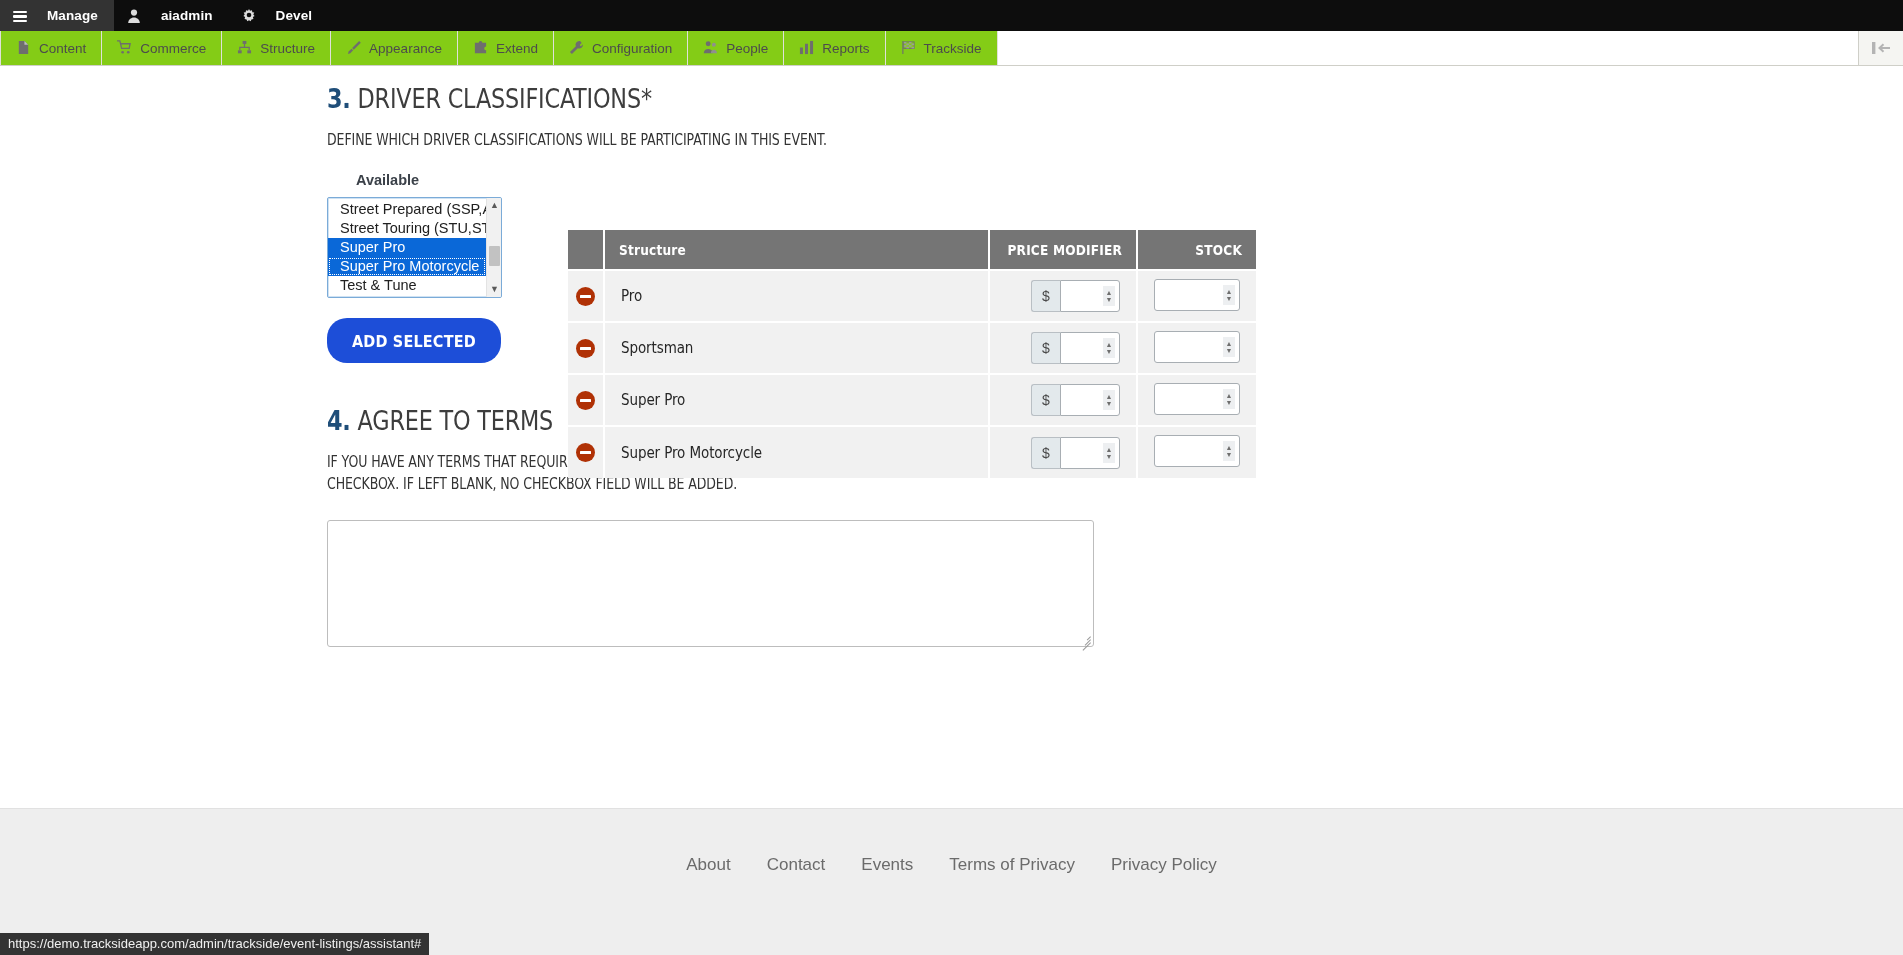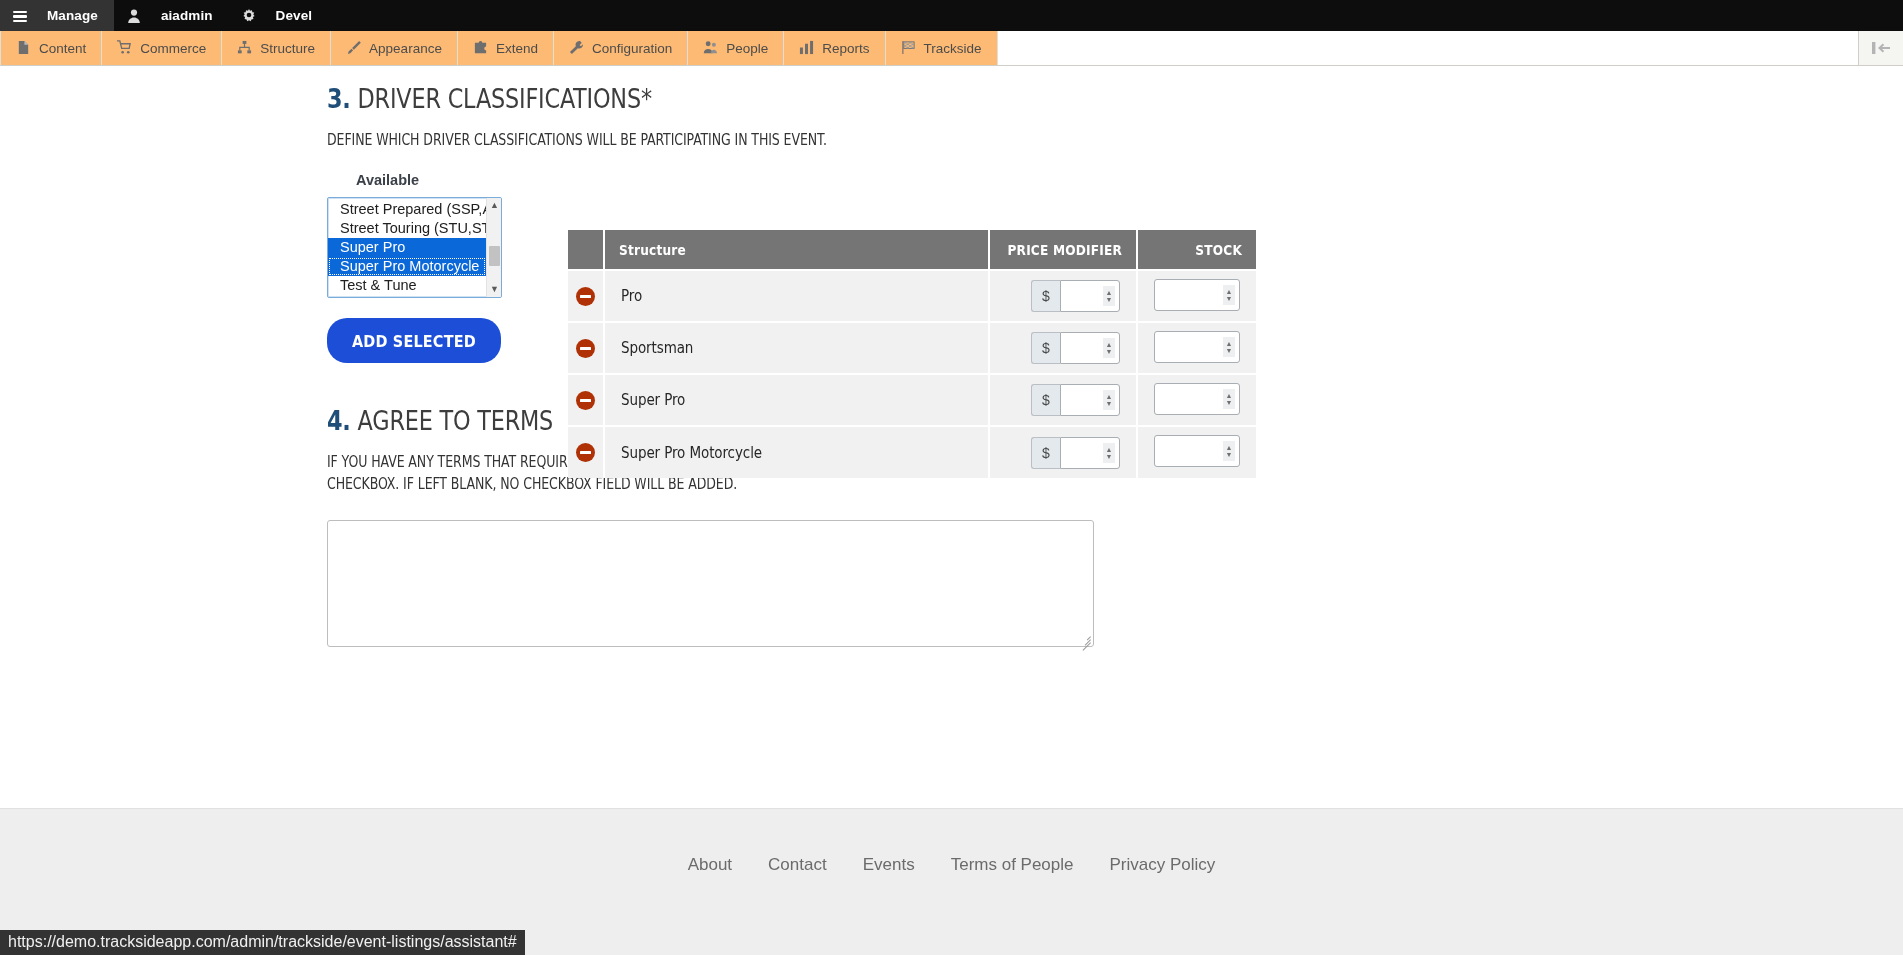--- a/index.html
+++ b/index.html
@@ -32,21 +32,21 @@
   .tb-icon { display: inline-block; width: 16px; height: 16px; position: relative; flex: none; }
 
   
   .ic-hamburger i { position: absolute; left: 1px; width: 14px; height: 2.6px; background: #fff; border-radius: 1px; }
   .ic-hamburger i:nth-child(1) { top: 3px; }
   .ic-hamburger i:nth-child(2) { top: 7.5px; }
   .ic-hamburger i:nth-child(3) { top: 12px; }
 
   #admin-toolbar-tray {
     height: 35px;
-    background: #fdba74;
+    background: #84cc16;
     border-bottom: 1px solid #cfcfc8;
     display: flex; align-items: stretch;
     position: relative;
   }
   .tray-item {
     display: flex; align-items: center; gap: 7px;
     padding: 0 15px;
     font-size: 13.5px;
     color: #4c4c4c;
     border-right: 1px solid #e0e0da;
@@ -349,21 +349,21 @@
     text-decoration: none;
     cursor: pointer;
   }
 
   
   #status-bar {
     position: absolute;
     left: 0; bottom: 0;
     background: #333333;
     color: #f0f0f0;
-    font-size: 16px;
+    font-size: 13px;
     padding: 3px 8px 4px 8px;
     max-width: 700px;
     white-space: nowrap;
     overflow: hidden;
     text-overflow: ellipsis;
     z-index: 50;
   }
 </style>
 </head>
 <body>
@@ -687,20 +687,20 @@
       </tr>
 
     </tbody>
   </table>
 
   <div id="site-footer">
     <div id="footer-links">
       <a>About</a>
       <a>Contact</a>
       <a>Events</a>
-      <a>Terms of People</a>
+      <a>Terms of Privacy</a>
       <a>Privacy Policy</a>
     </div>
   </div>
 
   <div id="status-bar">https://demo.tracksideapp.com/admin/trackside/event-listings/assistant#</div>
 
 </div>
 
 </body></html>

